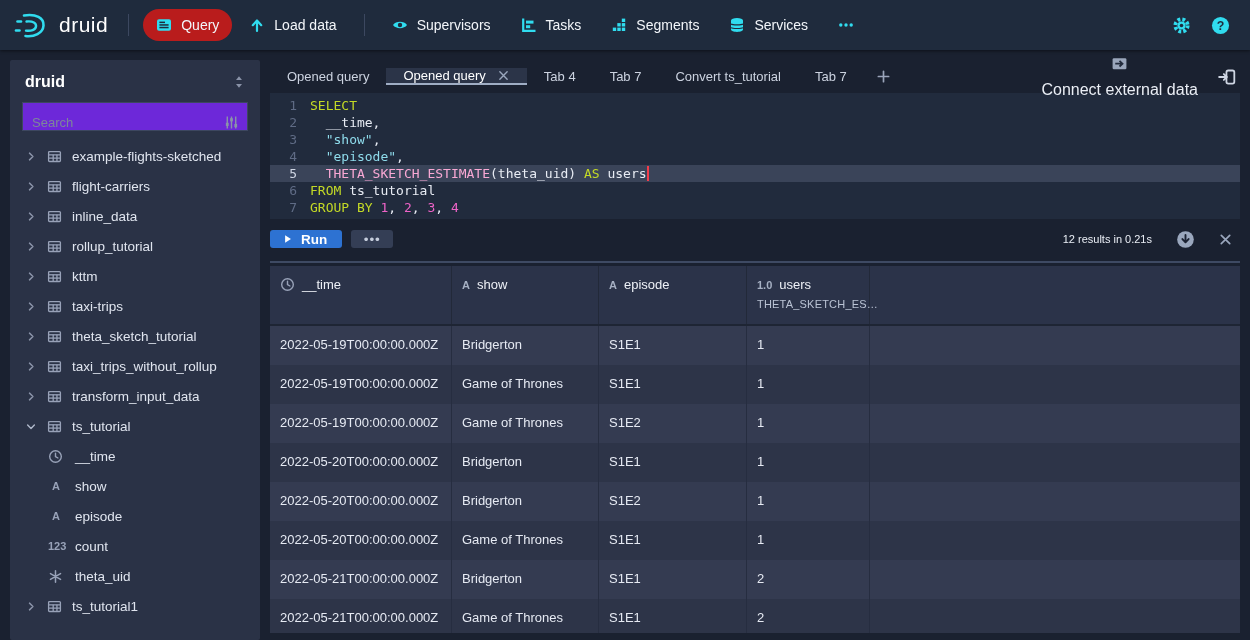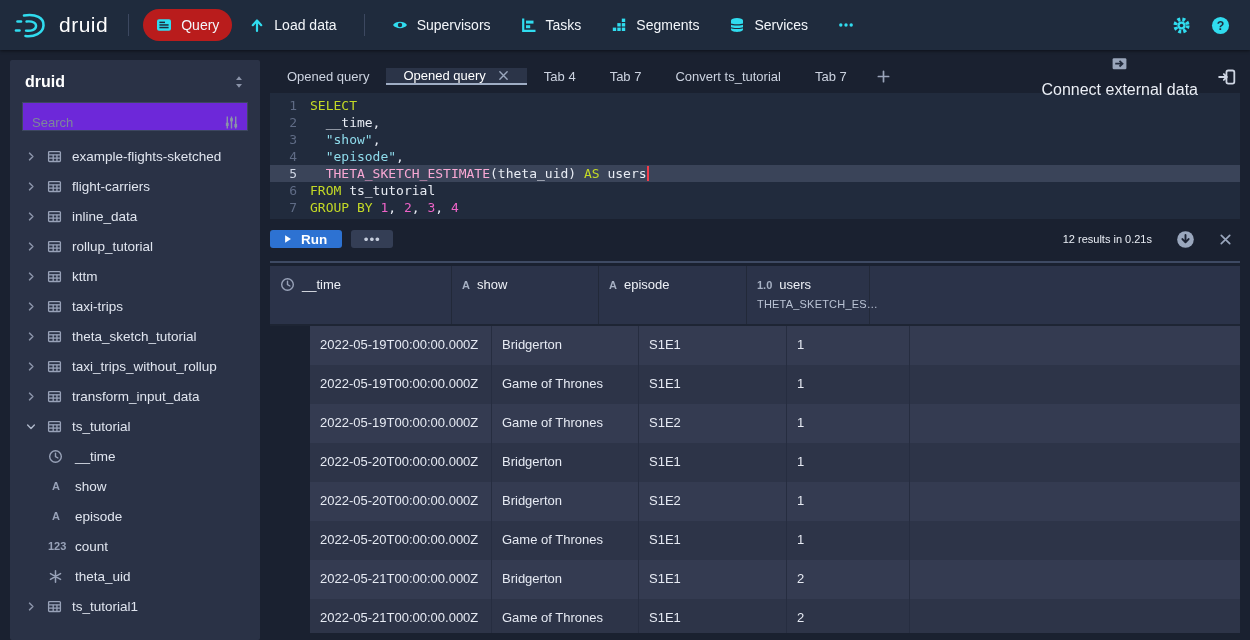--- a/index.html
+++ b/index.html
@@ -112,21 +112,21 @@
     overflow:hidden;
   }
   .rgrid-head, .rgrid-row { display:grid; grid-template-columns:182px 147px 148px 123px 1fr; }
   .rgrid-head { background:#2b3349; height:58px; }
   .rhcell { border-right:1px solid #222939; padding:11px 0 0 10px; font-size:13px; color:#eef1f7; }
   .rhcell:last-child { border-right:none; }
   .rh-line1 { display:flex; align-items:center; gap:7px; }
   .rh-icon { color:#a6b0c3; font-size:11px; font-weight:bold; }
   .rh-sub { font-size:11px; color:#bac3d4; margin-top:6px; letter-spacing:.2px; }
   .rgrid-body { border-top:2px solid #1e2534; }
-  .rgrid-row { height:39px;margin-left:40px; }
+  .rgrid-row { height:39px; }
   .rgrid-row.light { background:#343b51; }
   .rgrid-row.dark { background:#2d3448; }
   .rcell {
     border-right:1px solid #262d40; padding-left:10px;
     font-size:13px; color:#e6eaf3; line-height:38px;
     white-space:nowrap; overflow:hidden;
   }
   .rcell:last-child { border-right:none; }
 </style>
 </head>

